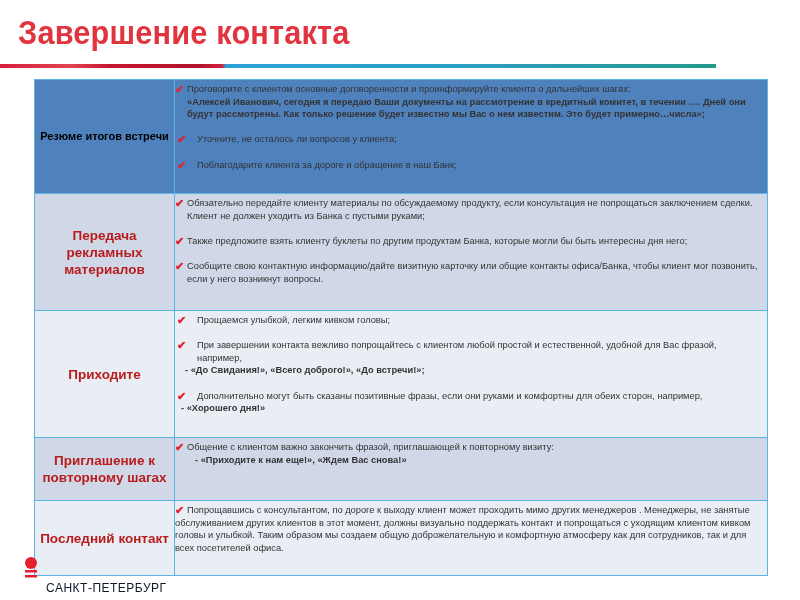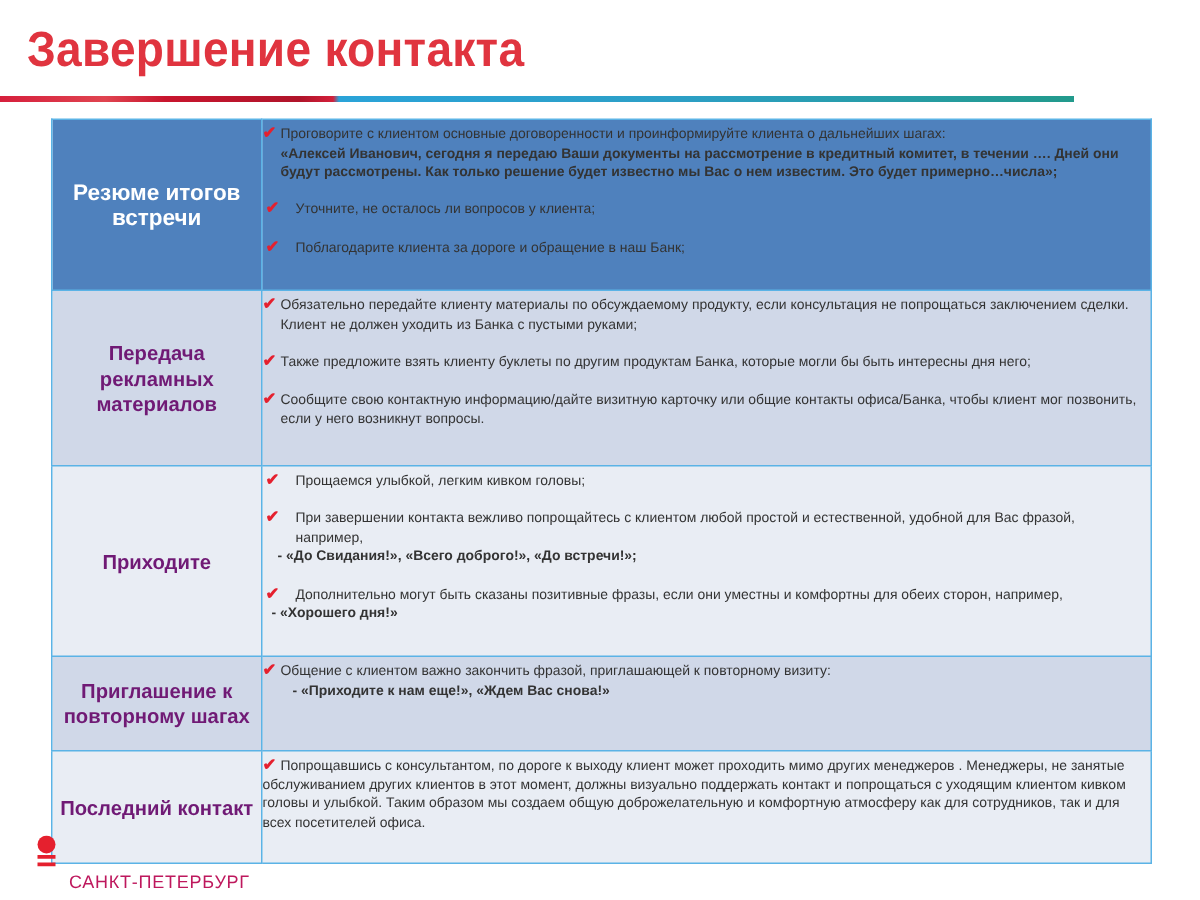--- a/index.html
+++ b/index.html
@@ -25,30 +25,30 @@
     }
     .table td {
       border: 1.5px solid #5bb3e6;
       vertical-align: middle;
       padding: 0;
     }
     .table td.label {
       width: 131px; text-align: center;
       font-family: "Liberation Sans", sans-serif;
       font-weight: bold; font-size: 13.5px; line-height: 17px;
-      color: #701a75;
+      color: #b91c1c;
       padding: 0 4px;
     }
     .table td.content {
       font-size: 9.3px; line-height: 12.6px; color: #333333;
       padding: 3px 6px 4px 0;
       vertical-align: top;
     }
     tr.r1 td { background: #4f81bd; }
-    tr.r1 td.label { color: #ffffff; font-size: 15px; }
+    tr.r1 td.label { color: #000000; font-size: 11px; }
     tr.r2 td, tr.r4 td { background: #d0d8e8; }
     tr.r3 td, tr.r5 td { background: #e9edf4; }
     tr.r1 { height: 114px; }
     tr.r2 { height: 117px; }
     tr.r3 { height: 127px; }
     tr.r4 { height: 63px; }
     tr.r5 { height: 75px; }
 
     .item { position: relative; padding-left: 12px; }
     .item .chk {
@@ -63,21 +63,21 @@
     .r1 .content { color: #1d2a3c; }
 
     .logo {
       position: absolute; left: 24px; top: 557px; width: 150px; height: 30px;
     }
     .logo-mark {
       position: absolute; left: 0; top: 0; width: 14px; height: 22px;
     }
     .logo-text {
       position: absolute; left: 22px; top: 24px;
-      font-family: "Liberation Sans", sans-serif; font-size: 12px; color: #be185d;
+      font-family: "Liberation Sans", sans-serif; font-size: 12px; color: #0f172a;
       letter-spacing: 0.5px;
       clip-path: inset(0 0 0 0);
     }
   </style>
 </head>
 <body>
 
 <div class="title">Завершение контакта</div>
 <div class="rule"></div>
 
@@ -134,21 +134,21 @@
       </div>
       <div class="gap"></div>
       <div class="item ind">
         <span class="chk">✔</span>
         <span>При завершении контакта вежливо попрощайтесь с клиентом любой простой и естественной, удобной для Вас фразой, например,</span><br>
         <span class="b" style="margin-left:-12px">- «До Свидания!», «Всего доброго!», «До встречи!»;</span>
       </div>
       <div class="gap"></div>
       <div class="item ind">
         <span class="chk">✔</span>
-        <span>Дополнительно могут быть сказаны позитивные фразы, если они уместны и комфортны для обеих сторон, например,</span><br>
+        <span>Дополнительно могут быть сказаны позитивные фразы, если они руками и комфортны для обеих сторон, например,</span><br>
         <span class="b" style="margin-left:-16px">- «Хорошего дня!»</span>
       </div>
     </td>
   </tr>
 
   <tr class="r4">
     <td class="label">Приглашение к повторному шагах</td>
     <td class="content">
       <div class="item">
         <span class="chk">✔</span>

